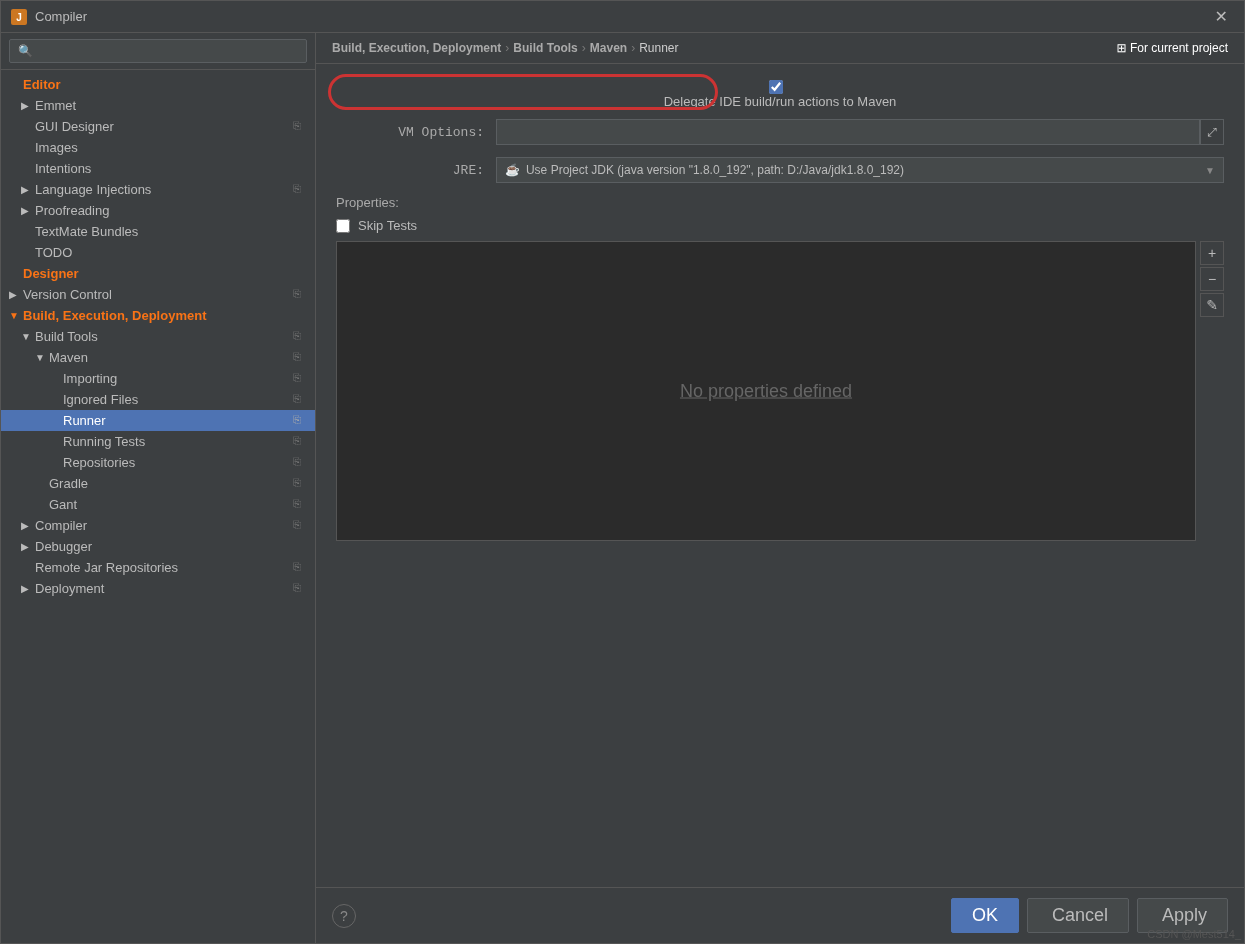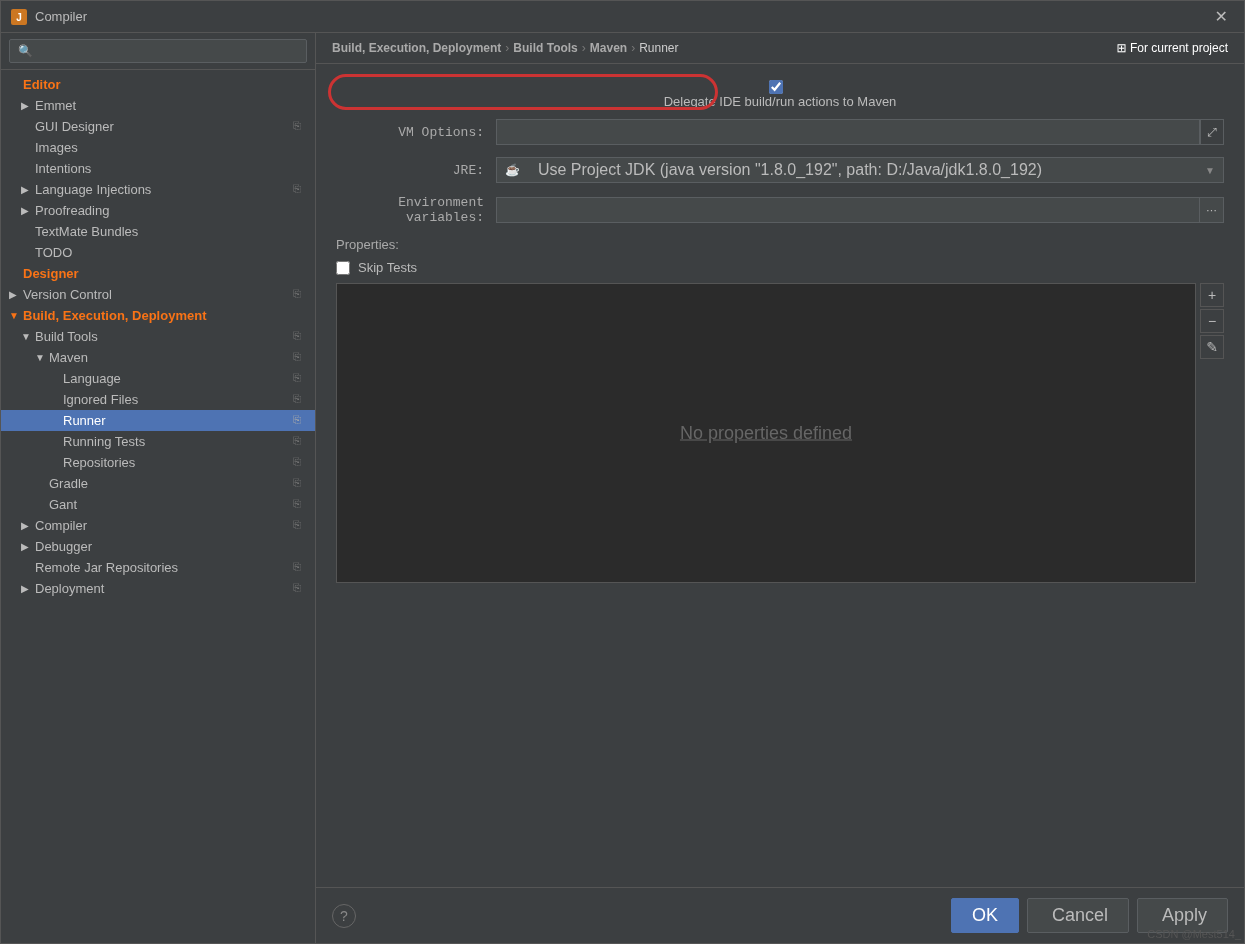--- a/index.html
+++ b/index.html
@@ -447,21 +447,21 @@
         </div>
 
         <div class="tree-item indent2">
           <span class="arrow">▼</span>
           <span class="label">Maven</span>
           <span class="copy-icon">⎘</span>
         </div>
 
         <div class="tree-item indent3">
           <span class="arrow"></span>
-          <span class="label">Language</span>
+          <span class="label">Importing</span>
           <span class="copy-icon">⎘</span>
         </div>
 
         <div class="tree-item indent3">
           <span class="arrow"></span>
           <span class="label">Ignored Files</span>
           <span class="copy-icon">⎘</span>
         </div>
 
         <div class="tree-item indent3 selected">
@@ -546,32 +546,25 @@
           <div class="field-input-with-btn">
             <input class="field-input" type="text" style="flex: 1 1 0%;" value="">
             <button class="expand-btn" title="Expand">⤢</button>
           </div>
         </div>
 
         <div class="field-row">
           <span class="field-label">JRE:</span>
           <div class="jre-select" style="flex:1; max-width: calc(100% - 160px);">
             <span class="jre-icon">☕</span>
-            <span style="font-size:16px; overflow:hidden; text-overflow:ellipsis; white-space:nowrap;margin-left:12px;">Use Project JDK (java version "1.8.0_192", path: D:/Java/jdk1.8.0_192)</span>
+            <span style="font-size:12px; overflow:hidden; text-overflow:ellipsis; white-space:nowrap;">Use Project JDK (java version "1.8.0_192", path: D:/Java/jdk1.8.0_192)</span>
             <span class="jre-select-arrow">▼</span>
           </div>
         </div>
 
-        <div class="field-row">
-          <span class="field-label">Environment variables:</span>
-          <div style="display:flex; flex:1; max-width:calc(100% - 160px);">
-            <div class="env-field" style="flex:1;"></div>
-            <button class="env-dots-btn">⋯</button>
-          </div>
-        </div>
 
         <div class="section-label">Properties:</div>
 
         <div class="checkbox-row" style="margin-bottom: 8px;">
           <input type="checkbox" class="cb" id="skip-tests-cb" style="">
           <label for="skip-tests-cb" style="cursor:pointer;">Skip Tests</label>
         </div>
 
         <div class="props-outer">
           <div class="props-area" style="min-height:300px; width:100%;">

